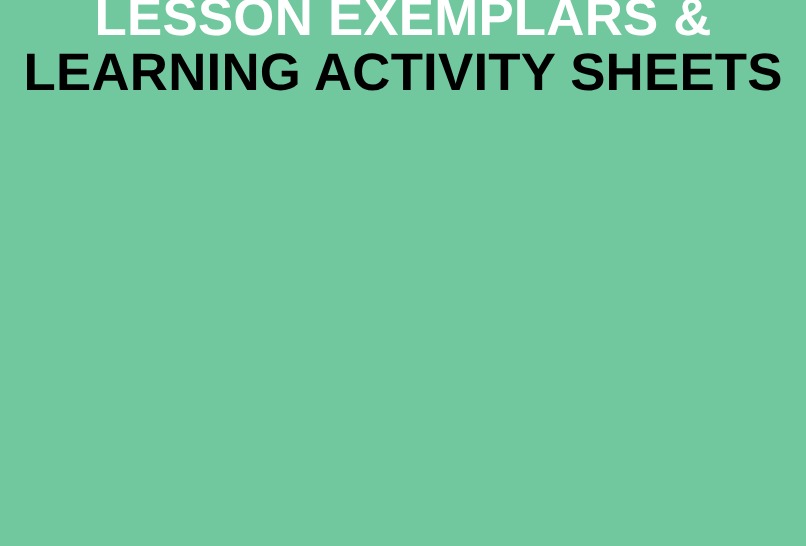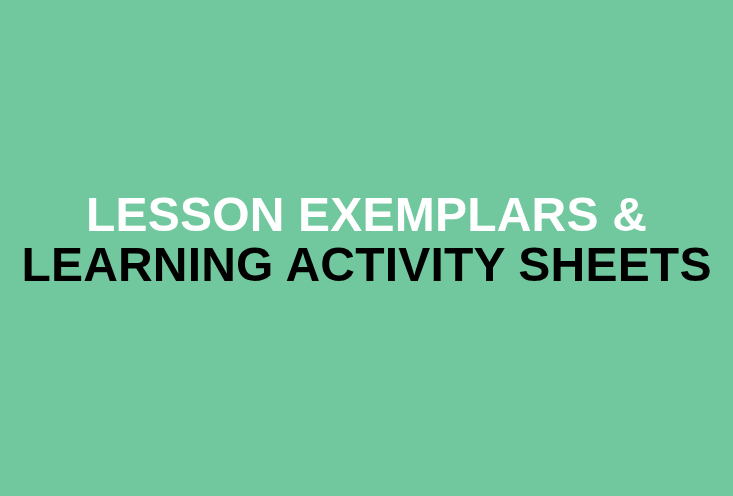--- a/index.html
+++ b/index.html
@@ -14,21 +14,20 @@
     font-family: "Liberation Sans", sans-serif;
     background: #ffffff;
   }
 
   #banner {
     position: relative;
     width: 733px;
     height: 496px;
     box-sizing: border-box;
     display: flex;
-    align-items: center;
     justify-content: center;
     background-color: #72c89e; 
     overflow: hidden;
   }
 
   #title-block {
     width: 100%;
     padding: 0 18px;
     box-sizing: border-box;
     text-align: center;

